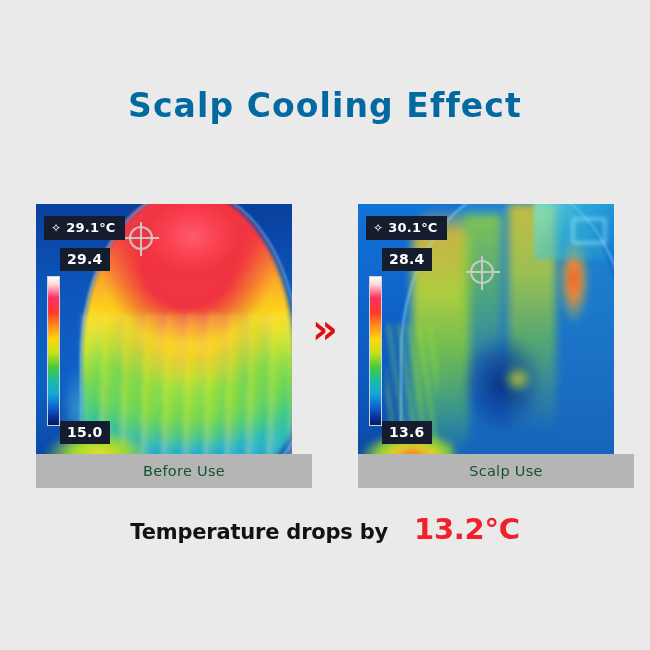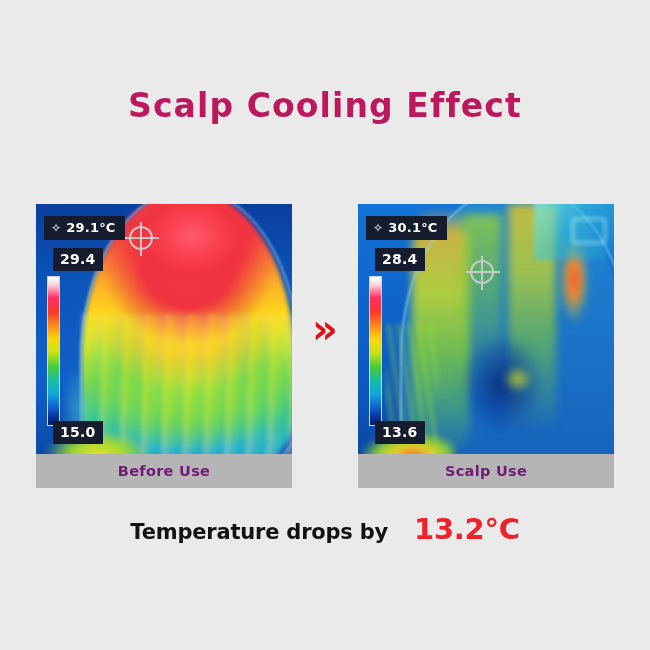--- a/index.html
+++ b/index.html
@@ -19,21 +19,21 @@
   .header {
     position: absolute;
     top: 88px;
     left: 0;
     width: 650px;
     text-align: center;
   }
   .title {
     font-size: 33px;
     font-weight: bold;
-    color: #be185d;
+    color: #0369a1;
     letter-spacing: 1.1px;
     line-height: 1.1;
     margin: 0;
   }
   .subtitle {
     font-size: 15.5px;
     font-weight: bold;
     color: #1a1a1a;
     letter-spacing: -0.1px;
     margin-top: 16px;
@@ -242,21 +242,21 @@
     gap: 5px;
     letter-spacing: 0.2px;
   }
   .spot-glyph {
     font-size: 12px;
     line-height: 1;
     color: #ffffff;
   }
   .scale-max, .scale-min {
     position: absolute;
-    left: 17px;
+    left: 24px;
     background: #141c2e;
     color: #ffffff;
     font-size: 14px;
     font-weight: bold;
     padding: 3px 8px 4px 7px;
     letter-spacing: 0.2px;
   }
   .scale-max { top: 44px; }
   .scale-min { bottom: 10px; }
 
@@ -306,27 +306,28 @@
     height: 2px; width: 34px;
     margin-top: -1px;
   }
   .ch-before { left: 93px; top: 22px; }
   .ch-after  { left: 112px; top: 56px; }
 
   .caption {
     width: 256px;
     height: 34px;
     background: #b5b5b5;
-    color: #701a75;
+    color: #14532d;
     font-size: 14.5px;
-    font-weight: bold;
+    font-weight: normal;
     display: flex;
     align-items: center;
     justify-content: center;
     letter-spacing: 0.3px;
+    padding-left: 20px;
   }
 
   
   .arrow {
     width: 66px;
     height: 250px;
     display: flex;
     align-items: center;
     justify-content: center;
     color: #e01018;

